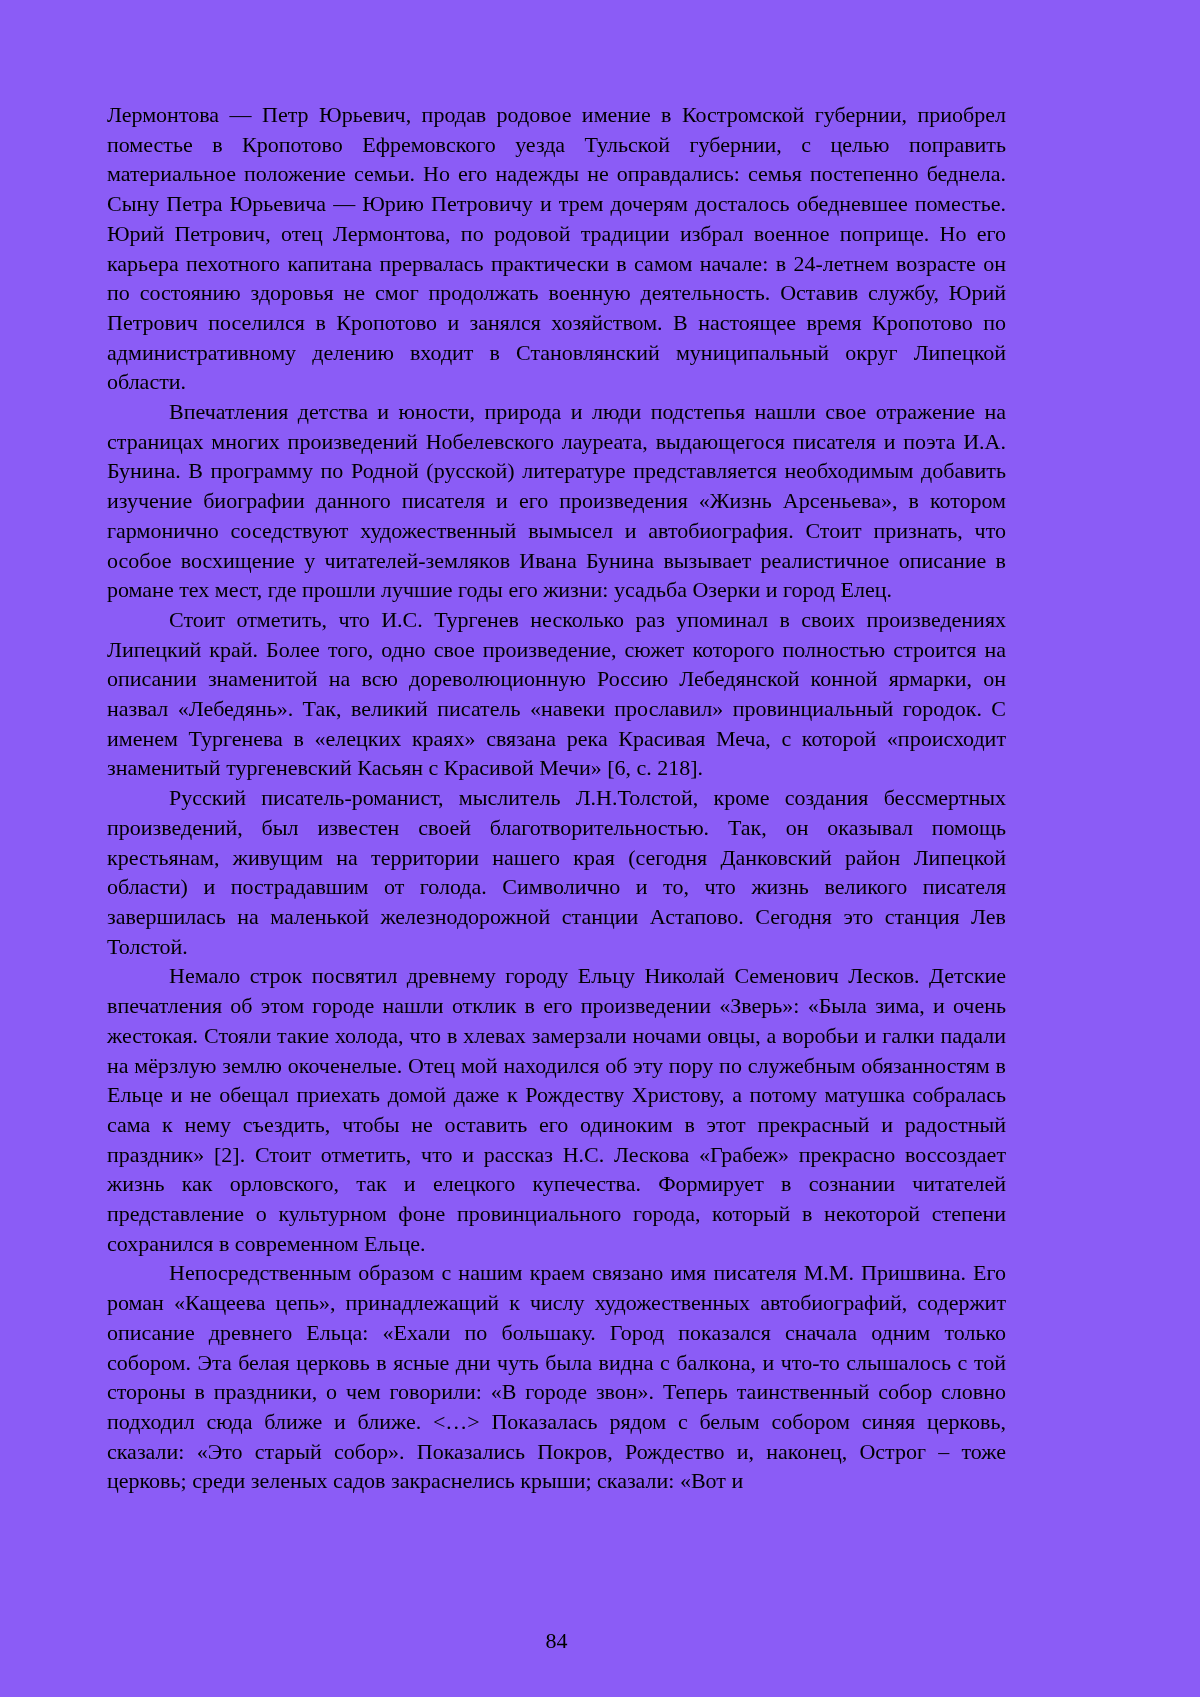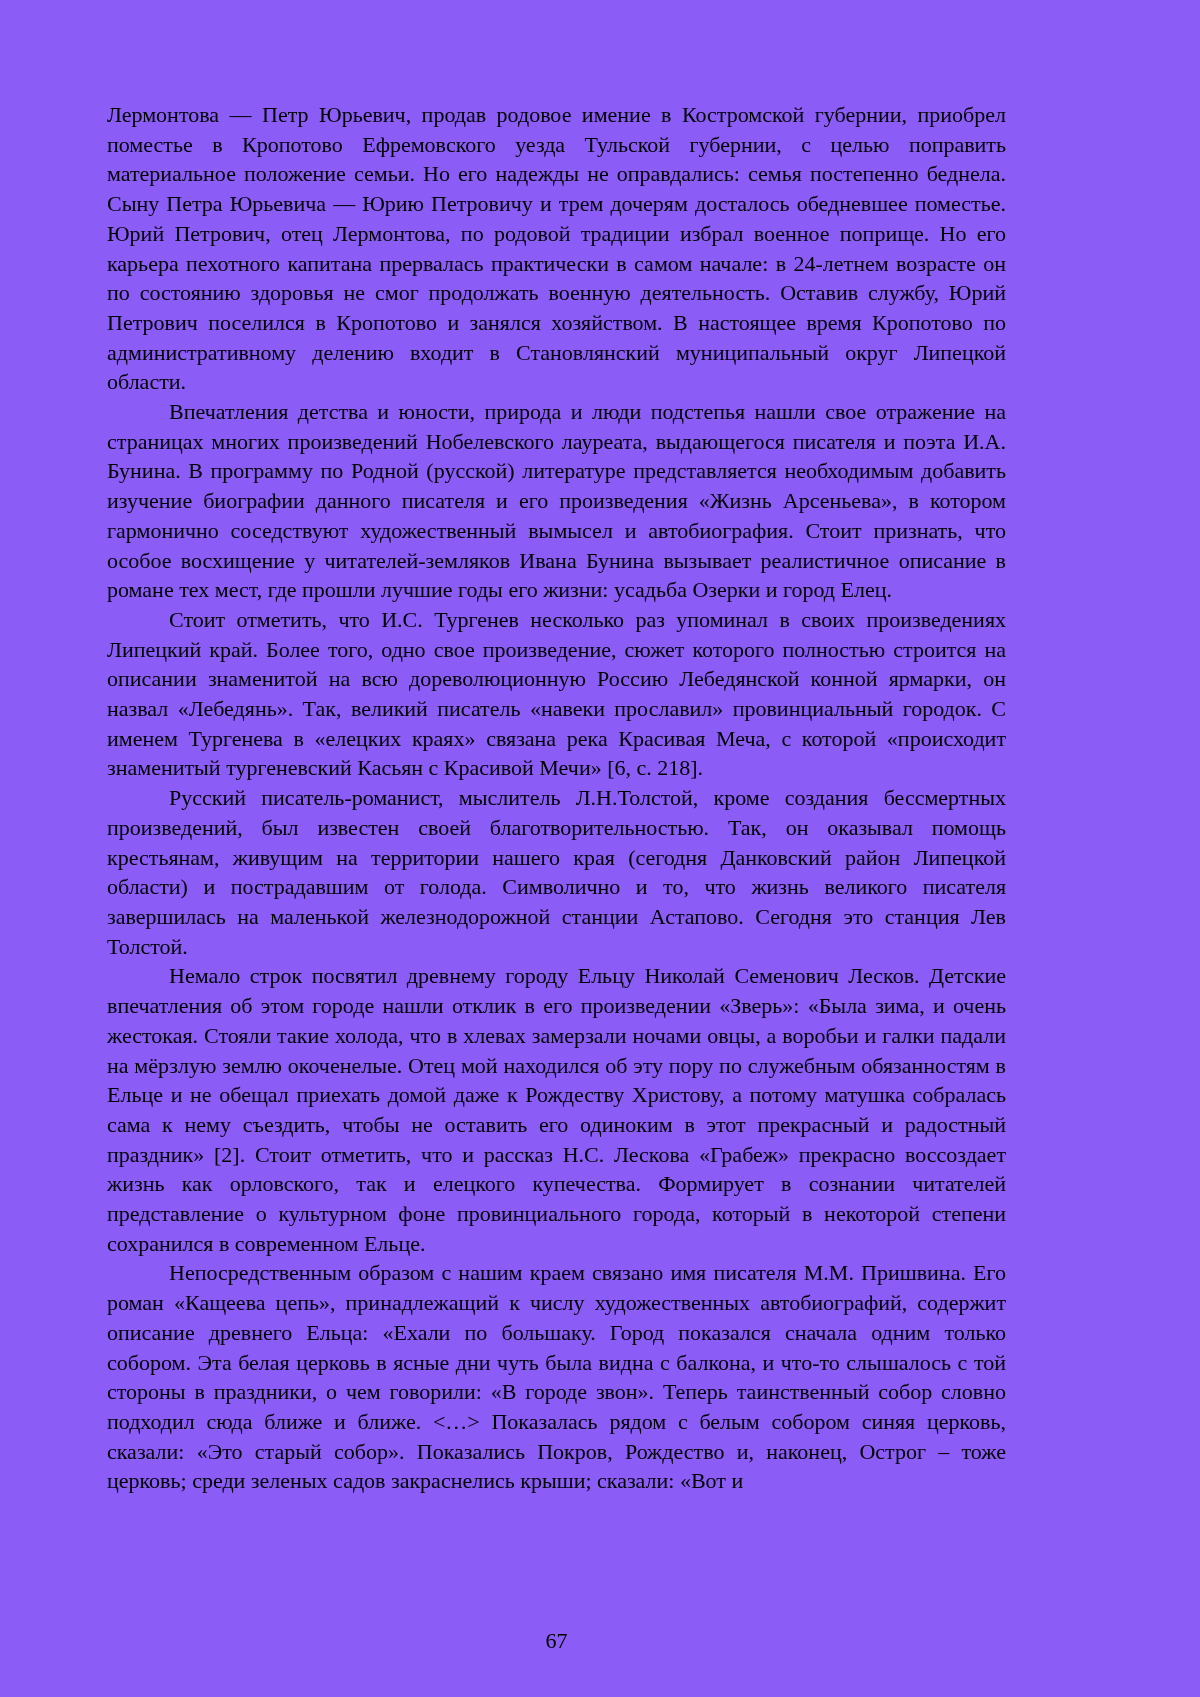--- a/index.html
+++ b/index.html
@@ -48,14 +48,14 @@
 
 <div class="page">
   <div class="content" id="content">
       <p class="">Лермонтова — Петр Юрьевич, продав родовое имение в Костромской губернии, приобрел поместье в Кропотово Ефремовского уезда Тульской губернии, с целью поправить материальное положение семьи. Но его надежды не оправдались: семья постепенно беднела. Сыну Петра Юрьевича — Юрию Петровичу и трем дочерям досталось обедневшее поместье. Юрий Петрович, отец Лермонтова, по родовой традиции избрал военное поприще. Но его карьера пехотного капитана прервалась практически в самом начале: в 24-летнем возрасте он по состоянию здоровья не смог продолжать военную деятельность. Оставив службу, Юрий Петрович поселился в Кропотово и занялся хозяйством. В настоящее время Кропотово по административному делению входит в Становлянский муниципальный округ Липецкой области.</p>
       <p class="indent">Впечатления детства и юности, природа и люди подстепья нашли свое отражение на страницах многих произведений Нобелевского лауреата, выдающегося писателя и поэта И.А. Бунина. В программу по Родной (русской) литературе представляется необходимым добавить изучение биографии данного писателя и его произведения «Жизнь Арсеньева», в котором гармонично соседствуют художественный вымысел и автобиография. Стоит признать, что особое восхищение у читателей-земляков Ивана Бунина вызывает реалистичное описание в романе тех мест, где прошли лучшие годы его жизни: усадьба Озерки и город Елец.</p>
       <p class="indent">Стоит отметить, что И.С. Тургенев несколько раз упоминал в своих произведениях Липецкий край. Более того, одно свое произведение, сюжет которого полностью строится на описании знаменитой на всю дореволюционную Россию Лебедянской конной ярмарки, он назвал «Лебедянь».  Так, великий писатель «навеки прославил» провинциальный городок.  С именем Тургенева в «елецких краях» связана река Красивая Меча, с которой «происходит знаменитый тургеневский Касьян с Красивой Мечи» [6, с. 218].</p>
       <p class="indent">Русский писатель-романист, мыслитель Л.Н.Толстой, кроме создания бессмертных произведений, был известен своей благотворительностью. Так, он оказывал помощь крестьянам, живущим на территории нашего края (сегодня Данковский район Липецкой области) и пострадавшим от голода. Символично и то, что жизнь великого писателя завершилась на маленькой железнодорожной станции Астапово. Сегодня это станция Лев Толстой.</p>
       <p class="indent">Немало строк посвятил древнему городу Ельцу Николай Семенович Лесков. Детские впечатления об этом городе нашли отклик в его произведении «Зверь»: «Была зима, и очень жестокая. Стояли такие холода, что в хлевах замерзали ночами овцы, а воробьи и галки падали на мёрзлую землю окоченелые. Отец мой находился об эту пору по служебным обязанностям в Ельце и не обещал приехать домой даже к Рождеству Христову, а потому матушка собралась сама к нему съездить, чтобы не оставить его одиноким в этот прекрасный и радостный праздник» [2]. Стоит отметить, что и рассказ Н.С. Лескова «Грабеж» прекрасно воссоздает жизнь как орловского, так и елецкого купечества. Формирует в сознании читателей представление о культурном фоне провинциального города, который в некоторой степени сохранился в современном Ельце.</p>
       <p class="indent">Непосредственным образом с нашим краем связано имя писателя М.М. Пришвина. Его роман «Кащеева цепь», принадлежащий к числу художественных автобиографий, содержит описание древнего Ельца: «Ехали по большаку. Город показался сначала одним только собором. Эта белая церковь в ясные дни чуть была видна с балкона, и что-то слышалось с той стороны в праздники, о чем говорили: «В городе звон». Теперь таинственный собор словно подходил сюда ближе и ближе. &lt;…&gt; Показалась рядом с белым собором синяя церковь, сказали: «Это старый собор». Показались Покров, Рождество и, наконец, Острог – тоже церковь; среди зеленых садов закраснелись крыши; сказали: «Вот и</p>
     </div>
-  <div class="page-number">67</div>
+  <div class="page-number">84</div>
 </div>
 
 </body></html>

